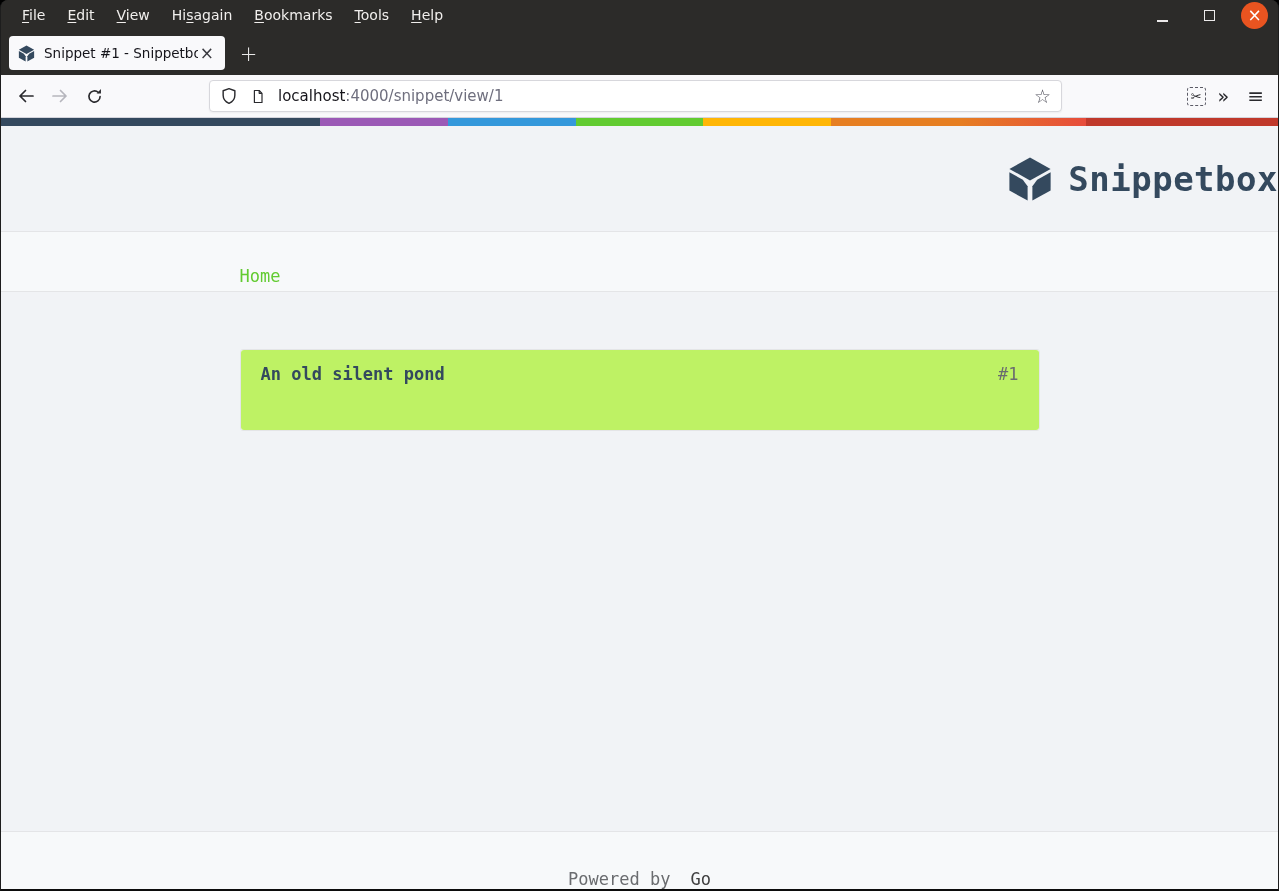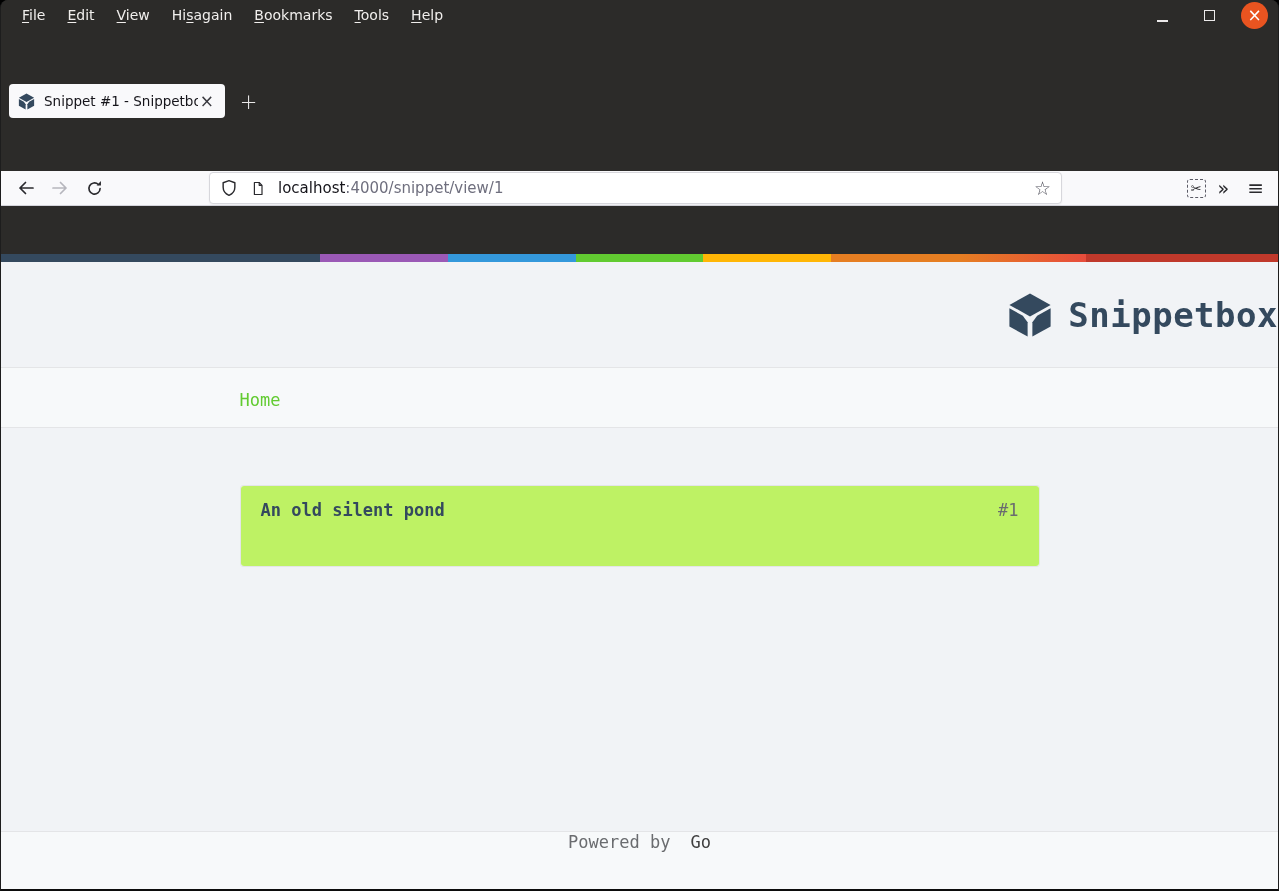--- a/index.html
+++ b/index.html
@@ -1,21 +1,21 @@
 <!DOCTYPE html>
 <html><head>
 <meta charset="utf-8">
 <style>
   * { margin:0; padding:0; box-sizing:border-box; }
   html,body { width:1279px; height:891px; }
   body { font-family:"DejaVu Sans","Liberation Sans",sans-serif; background:#000; }
 
   .window{ width:1279px; height:891px; display:flex; flex-direction:column;
     border-left:1px solid #1d1d1d; border-right:1px solid #1d1d1d; border-bottom:2px solid #0c0c0c;
-    border-radius:8px 8px 0 0; overflow:hidden; background:#2c2b29;gap:48px;}
+    border-radius:8px 8px 0 0; overflow:hidden; background:#2c2b29;}
 
   
   .menubar{ height:31px; background:#2c2b29; display:flex; align-items:center;
     padding-left:10px; position:relative; color:#f1efed; font-size:14px; }
   .menu-item{ padding:0 11px; height:31px; line-height:31px; cursor:default; }
   .menu-item u{ text-underline-offset:2px; }
   .win-controls{ position:absolute; right:10px; top:0; height:31px; display:flex; align-items:center; gap:16px; }
   .btn-min{ width:31px; height:31px; display:flex; align-items:flex-end; justify-content:center; padding-bottom:9px;}
   .btn-min i{ display:block; width:11px; height:2px; background:#eceaea; }
   .btn-max{ width:31px; height:31px; display:flex; align-items:center; justify-content:center; }
@@ -26,21 +26,21 @@
   
   .tabbar{ height:44px; background:#2c2b29; position:relative; }
   .tab{ position:absolute; left:8px; top:5px; width:216px; height:34px; background:#f9f9fb;
     border-radius:4px; display:flex; align-items:center; padding:0 9px; }
   .tab-title{ flex:1; font-size:13.5px; color:#15141a; white-space:nowrap; overflow:hidden; margin-left:9px;}
   .tab-close{ color:#3a3a40; font-size:17px; line-height:1; padding:0 2px; }
   .new-tab{ position:absolute; left:234px; top:9px; width:27px; height:27px; border-radius:4px;
     color:#e9e8e8; font-size:21px; font-weight:300; display:flex; align-items:center; justify-content:center; }
 
   
-  .toolbar{ height:35px; background:#f9f9fb; border-bottom:1px solid #d4d4db;
+  .toolbar{ height:43px; background:#f9f9fb; border-bottom:1px solid #d4d4db;
     display:flex; align-items:center; padding:0 8px; }
   .nav-btn{ width:34px; height:32px; border-radius:4px; display:flex; align-items:center; justify-content:center; }
   .urlbar{ margin-left:98px; width:853px; height:32px; background:#fff; border:1px solid #d7d7dc;
     border-radius:4px; display:flex; align-items:center; padding:0 10px; box-shadow:0 1px 2px rgba(0,0,0,.05); }
   .url-text{ margin-left:12px; font-size:15px; color:#15141a; white-space:nowrap; }
   .url-text .dim{ color:#6f6f7e; }
   .star{ margin-left:auto; font-size:19px; color:#4f4f5a; line-height:1; }
   .tb-right{ margin-left:auto; display:flex; align-items:center; gap:6px; }
   .shot-icon{ font-size:13px; color:#2a2a2e; border:1px dashed #5b5b66; border-radius:3px; padding:1px 3px; }
   .chev{ font-size:19px; color:#2a2a2e; padding:0 6px; }
@@ -54,36 +54,36 @@
     background-image:linear-gradient(to right,
       #34495e 0%, #34495e 25%, #9b59b6 25%, #9b59b6 35%, #3498db 35%, #3498db 45%,
       #62cb31 45%, #62cb31 55%, #ffb606 55%, #ffb606 65%, #e67e22 65%, #e67e22 75%,
       #e74c3c 85%, #c0392b 85%, #c0392b 100%);
     background-size:100% 8px; background-repeat:no-repeat;
     display:flex; align-items:center; justify-content:flex-end; }
   .brand{ display:flex; align-items:center; gap:15px; text-decoration:none; color:#34495E; }
   .brand h1{ font-size:34px; font-weight:bold; letter-spacing:.5px; }
 
   .site-nav{ height:60px; background:#F7F9FA; border-bottom:1px solid #E4E5E7; padding-top:18px; }
-  .container{ width:800px; margin:4px auto; }
+  .container{ width:800px; margin:16px auto; }
   .site-nav a{ color:#62CB31; text-decoration:none; font-size:17px; }
 
   main{ flex:1; }
   .snippet{ margin-top:57px; background:#fff; border:1px solid #E4E5E7; border-radius:3px; }
   .metadata{ background:#bef264; display:flex; justify-content:space-between; align-items:center;
     font-size:17px; }
   .metadata.top{ padding:14px 20px; border-radius:3px 3px 0 0; }
   .metadata.top strong{ color:#34495E; font-weight:bold; }
   .metadata.top .snip-id{ color:#6A6C6F; }
   .snippet pre{ border-top:1px solid #E4E5E7; border-bottom:1px solid #E4E5E7;
     padding:20px 20px 17px; font-family:inherit; font-size:17px; line-height:27px; color:#34495E; }
   .metadata.bottom{ padding:16px 20px; color:#6A6C6F; border-radius:0 0 3px 3px; }
 
   .site-footer{ height:58px; background:#F7F9FA; border-top:1px solid #E4E5E7;
-    display:flex; align-items:flex-start; justify-content:center; font-size:17px; color:#6A6C6F; }
+    display:flex; align-items:flex-end; justify-content:center; font-size:17px; color:#6A6C6F; }
   .site-footer a{ color:#404040; text-decoration:none; margin-left:20px; }
 
   svg{ display:block; }
 </style>
 </head>
 <body>
 
 <div class="window">
 
   <div class="menubar">

